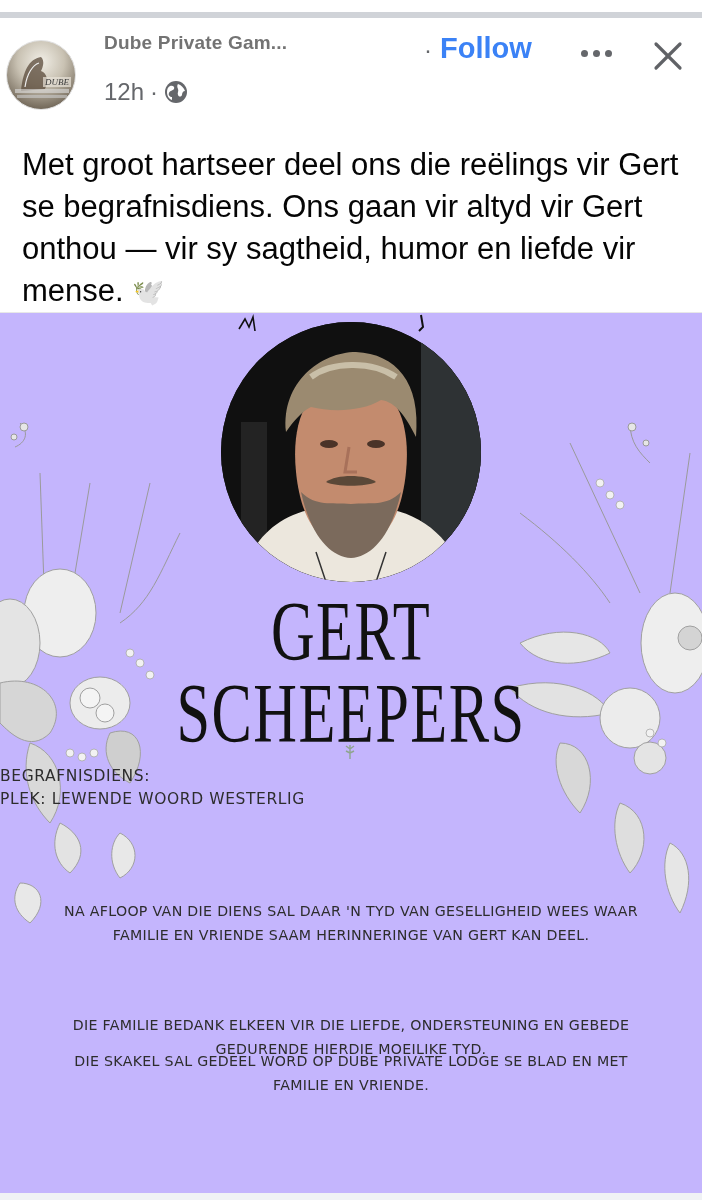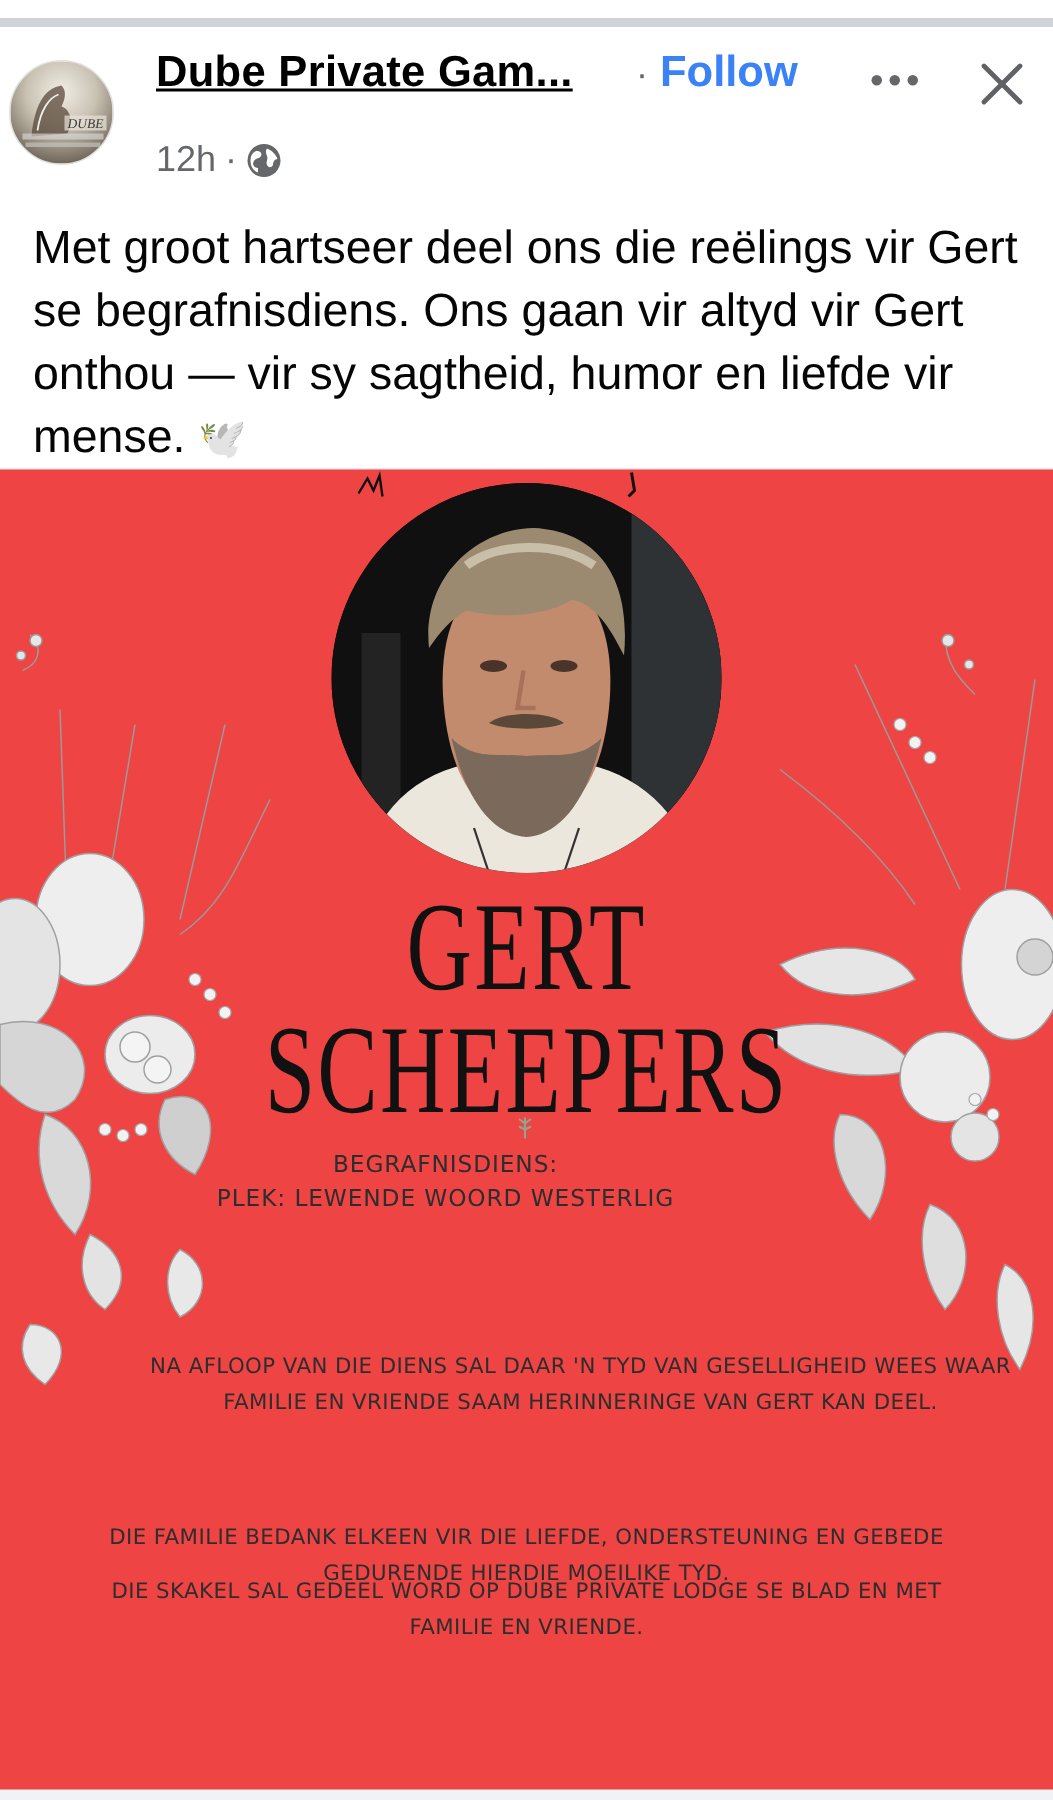--- a/index.html
+++ b/index.html
@@ -12,43 +12,43 @@
 
   .post-header { position:absolute; left:0; top:20px; width:702px; height:92px; }
   .avatar {
     position:absolute; left:6px; top:20px; width:68px; height:68px; border-radius:50%;
     overflow:hidden; border:1px solid #e0e0e0;
     background: radial-gradient(circle at 50% 30%, #f1eee6 0%, #c9c2b3 40%, #7f7566 75%, #4a4033 100%);
     font-style: italic;
   }
   .avatar svg { width:100%; height:100%; display:block; }
   .page-name {
-    position:absolute; left:104px; top:12px; font-size:29px; font-weight:bold; color:#000000;
-    letter-spacing:0.2px; white-space:nowrap;text-decoration:underline;
+    position:absolute; left:104px; top:12px; font-size:19px; font-weight:bold; color:#737373;
+    letter-spacing:0.2px; white-space:nowrap;
   }
   .sep-dot { position:absolute; left:424px; top:16px; font-size:24px; color:#65676b; }
   .follow {
     position:absolute; left:440px; top:12px; font-size:29px; font-weight:bold; color:#3b82f6;
     cursor:pointer;
   }
   .more-btn { position:absolute; left:574px; top:18px; width:44px; height:30px; display:flex; align-items:center; justify-content:center; gap:5px; cursor:pointer; }
   .more-btn span { width:7px; height:7px; border-radius:50%; background:#65676b; display:block; }
   .close-btn { position:absolute; left:648px; top:16px; width:40px; height:40px; cursor:pointer; }
-  .meta { position:absolute; left:104px; top:58px; display:flex; align-items:center; gap:6px; color:#65676b; font-size:24px;margin-top:15px; }
+  .meta { position:absolute; left:104px; top:58px; display:flex; align-items:center; gap:6px; color:#65676b; font-size:24px; }
   .globe-icon { width:24px; height:24px; display:inline-block; }
 
   .caption {
     position:absolute; left:22px; top:124px; width:660px; font-size:31px; line-height:42px;
     color:#050505;
     margin-top:20px;
   }
   .dove-emoji { font-size:26px; display:inline-block; opacity:0.9; }
 
   .image-region {
-    position:absolute; left:0; top:312px; width:702px; height:882px; background:#ef4444;
+    position:absolute; left:0; top:312px; width:702px; height:882px; background:#c4b5fd;
     border-top:1px solid #e8e8e8; overflow:hidden;
   }
   .image-region-bottom { position:absolute; left:0; top:1193px; width:702px; height:7px; background:#f0f2f5; }
 
   .arc-text { position:absolute; left:225px; top:0px; width:260px; height:30px; }
 
   .portrait {
     position:absolute; left:221px; top:9px; width:260px; height:260px; border-radius:50%;
     overflow:hidden; background:#0d0d0d;
   }
@@ -61,30 +61,30 @@
     position:absolute; left:0; top:278px; width:702px; text-align:center;
     font-family:"Liberation Serif", "DejaVu Serif", serif; color:#111;
     font-weight:normal; transform:scaleX(0.72); transform-origin:center;
   }
   .name-first { font-size:84px; line-height:82px; letter-spacing:2px; display:block; }
   .name-last { font-size:84px; line-height:82px; letter-spacing:2px; display:block; }
 
   .sprig { position:absolute; left:341px; top:430px; width:18px; height:18px; }
 
   .details {
-    position:absolute; left:0; top:452px; width:594px; text-align:center;
+    position:absolute; left:0; top:452px; width:594px; 
     font-family:"DejaVu Sans", sans-serif; color:#2d2d2d; font-size:15.5px; line-height:23px;
     letter-spacing:0.6px;
   }
   .para {
     position:absolute; left:60px; width:582px; text-align:center;
     font-family:"DejaVu Sans", sans-serif; color:#2d2d2d; font-size:14.2px; line-height:24px;
     letter-spacing:0.3px;
   }
-  .para1 { top:586px;margin-left:36px; }
+  .para1 { top:586px; }
   .para2 { top:700px; }
   .para3 { top:736px; }
 </style>
 </head>
 <body>
 
 <div class="top-bar"></div>
 <div class="top-bar-line"></div>
 
 <div class="post-header">

